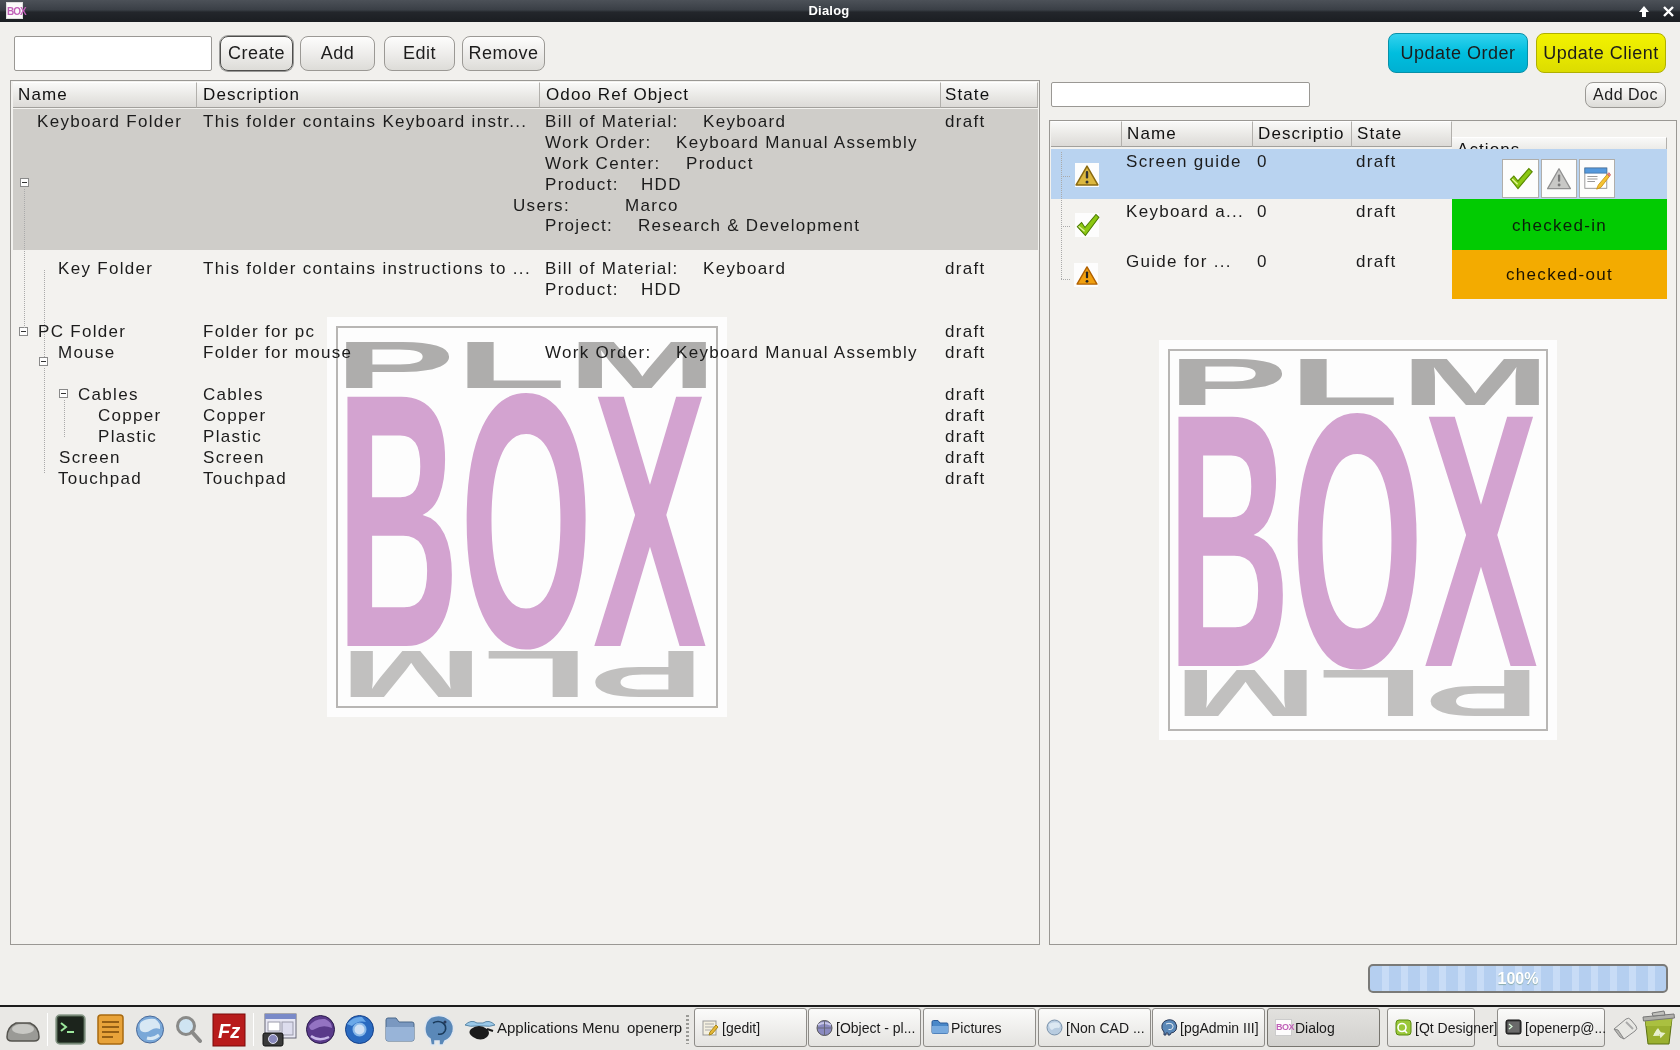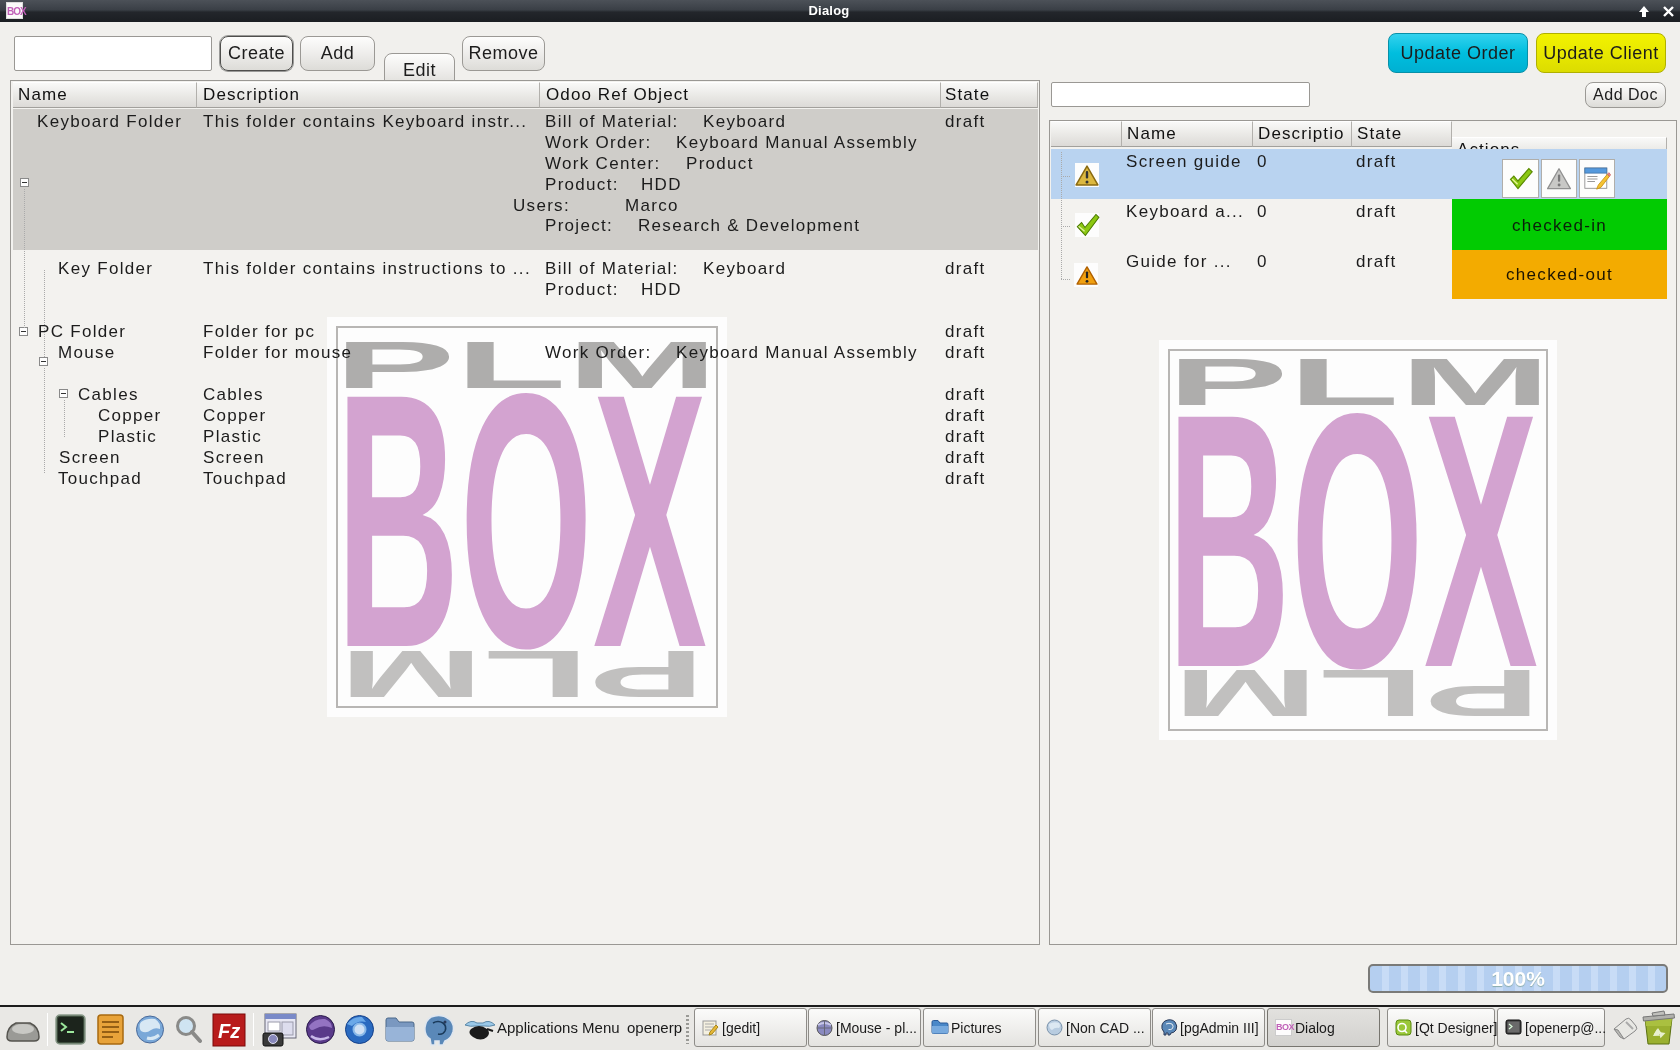--- a/index.html
+++ b/index.html
@@ -38,21 +38,21 @@
     <path d="M7 1 L12 7 H9 V12 H5 V7 H2 Z" fill="#fff"></path>
   </svg>
   <svg class="abs" style="left:1662px;top:5px;" width="13" height="13" viewBox="0 0 13 13">
     <path d="M2 2 L11 11 M11 2 L2 11" stroke="#fff" stroke-width="2.4"></path>
   </svg>
 </div>
 
 <div class="abs" style="left:14px;top:36px;width:198px;height:35px;background:#fff;border:1px solid #9a9894;border-radius:2px;"></div>
 <div class="btn" style="left:220px;top:36px;width:73px;height:35px;line-height:33px;border-color:#4f4f4d;box-shadow:0 0 0 1px #9a9a98;">Create</div>
 <div class="btn" style="left:300px;top:36px;width:75px;height:35px;line-height:33px;">Add</div>
-<div class="btn" style="left:384px;top:53px;width:71px;height:35px;line-height:33px;">Edit</div>
+<div class="btn" style="left:384px;top:36px;width:71px;height:35px;line-height:33px;">Edit</div>
 <div class="btn" style="left:462px;top:36px;width:83px;height:35px;line-height:33px;">Remove</div>
 <div class="btn" style="left:1388px;top:33px;width:140px;height:40px;line-height:38px;background:linear-gradient(#33d2ee,#00bede 50%,#00b0d2);border-color:#0890a8;">Update Order</div>
 <div class="btn" style="left:1536px;top:33px;width:130px;height:40px;line-height:38px;background:linear-gradient(#f2f200,#e6e600 60%,#dcdc00);border-color:#b0b000;">Update Client</div>
 
 <div class="abs" style="left:10px;top:80px;width:1030px;height:865px;border:1px solid #9a9894;background:#f3f2ef;"></div>
 
 <div class="hdrcell" style="left:13px;top:82px;width:184px;height:26px;">Name</div>
 <div class="hdrcell" style="left:197px;top:82px;width:343px;height:26px;padding-left:6px;">Description</div>
 <div class="hdrcell" style="left:540px;top:82px;width:401px;height:26px;padding-left:6px;">Odoo Ref Object</div>
 <div class="hdrcell" style="left:941px;top:82px;width:97px;height:26px;padding-left:4px;">State</div>
@@ -215,21 +215,21 @@
         <text x="0" y="0" textLength="371" lengthAdjust="spacingAndGlyphs" font-family="Liberation Sans" font-weight="bold" font-size="240" fill="#d3a3d0">BOX</text>
       </g>
     <g transform="translate(382,330) rotate(180)">
         <text x="0" y="0" textLength="368" lengthAdjust="spacingAndGlyphs" font-family="Liberation Sans" font-weight="bold" font-size="66" fill="#c1c0bf">PLM</text>
       </g>
   </svg>
 </div>
 
 <div class="abs" style="left:1368px;top:964px;width:300px;height:29px;border:2px solid #7a7a78;border-radius:5px;
   background:repeating-linear-gradient(90deg,#b5cff0 0 12px,#c8dcf6 12px 19px);">
-  <div style="text-align:center;font-weight:bold;font-size:21px;color:#fff;line-height:25px;text-shadow:0 1px 1px #8aa;">100%</div>
+  <div style="text-align:center;font-weight:bold;font-size:16px;color:#fff;line-height:25px;text-shadow:0 1px 1px #8aa;">100%</div>
 </div>
 
 <div class="abs" id="taskbar" style="left:0;top:1005px;width:1680px;height:45px;background:#e9e8e5;border-top:2px solid #1c1c1c;">
 
   <svg class="abs" style="left:4px;top:8px;" width="38" height="30" viewBox="0 0 38 30">
     <path d="M3 22 Q3 12 12 8 L26 8 Q35 12 35 22 Q35 26 30 26 L8 26 Q3 26 3 22 Z" fill="#9a9a96" stroke="#55544f" stroke-width="1.5"></path>
     <ellipse cx="19" cy="14" rx="11" ry="5" fill="#c8c8c4"></ellipse>
   </svg>
   <div class="abs" style="left:47px;top:6px;width:1px;height:33px;background:#b8b6b2;border-right:1px solid #fff;"></div>
     <svg class="abs" style="left:55px;top:7px;" width="31" height="31" viewBox="0 0 31 31">
@@ -306,21 +306,21 @@
       <path d="M14 6 L8 13 L7 16 L10 15 L16 8 Z" fill="#e8b838" stroke="#a88818"></path>
     </svg>
   <div class="lbl">[gedit]</div>
 </div>
 <div class="wbtn" style="left:808px;width:113px;">
   <svg width="17" height="18" viewBox="0 0 17 18">
       <circle cx="8.5" cy="9" r="7.5" fill="#8a8ac0" stroke="#555"></circle>
       <path d="M2 6 Q8 2 15 6" stroke="#c8c8e8" stroke-width="2" fill="none"></path>
       <path d="M1 9 h15 M8.5 1.5 v15" stroke="#667"></path>
     </svg>
-  <div class="lbl">[Mouse - pl...</div>
+  <div class="lbl">[Object - pl...</div>
 </div>
 <div class="wbtn" style="left:923px;width:113px;">
   <svg width="18" height="16" viewBox="0 0 18 16">
       <path d="M1 3 Q1 1.5 2.5 1.5 L7 1.5 L9 4 L16 4 Q17 4 17 5.5 L17 13 Q17 14.5 15.5 14.5 L2.5 14.5 Q1 14.5 1 13 Z" fill="#4a88c8" stroke="#2a5a98"></path>
       <path d="M1 7 h16 v6 q0 1.5 -1.5 1.5 L2.5 14.5 Q1 14.5 1 13 Z" fill="#78aade"></path>
     </svg>
   <div class="lbl">Pictures</div>
 </div>
 <div class="wbtn" style="left:1038px;width:113px;">
   <svg width="17" height="17" viewBox="0 0 17 17">
@@ -335,21 +335,21 @@
       <path d="M6 5 Q9 3.5 12 5 Q14 7 12.5 9.5 Q11 11 8.5 10.5" fill="none" stroke="#e8eef4"></path>
     </svg>
   <div class="lbl">[pgAdmin III]</div>
 </div>
 <div class="wbtn" style="left:1267px;width:113px;background:linear-gradient(#e2e1de,#d2d1ce);border-color:#77756f;">
   <div class="ico" style="width:17px;height:17px;background:#fdfcfc;border:1px solid #ccc;">
     <div style="font-size:9px;font-weight:bold;color:#c060b8;text-align:center;line-height:15px;letter-spacing:-0.5px;">BOX</div>
   </div>
   <div class="lbl">Dialog</div>
 </div>
-<div class="wbtn" style="left:1387px;width:108px;text-decoration:underline;">
+<div class="wbtn" style="left:1387px;width:88px;text-decoration:underline;">
   <svg width="17" height="17" viewBox="0 0 17 17">
       <rect x="1" y="1" width="15" height="15" rx="3" fill="#9ac83a" stroke="#5a8a10"></rect>
       <circle cx="7" cy="8.5" r="4" fill="none" stroke="#fff" stroke-width="1.6"></circle>
       <path d="M9 11 L12 14" stroke="#fff" stroke-width="1.6"></path>
     </svg>
   <div class="lbl">[Qt Designer]</div>
 </div>
 <div class="wbtn" style="left:1497px;width:108px;">
   <svg width="17" height="16" viewBox="0 0 17 16">
       <rect x="1" y="1" width="15" height="14" rx="2" fill="#3a3a3a" stroke="#111"></rect>

